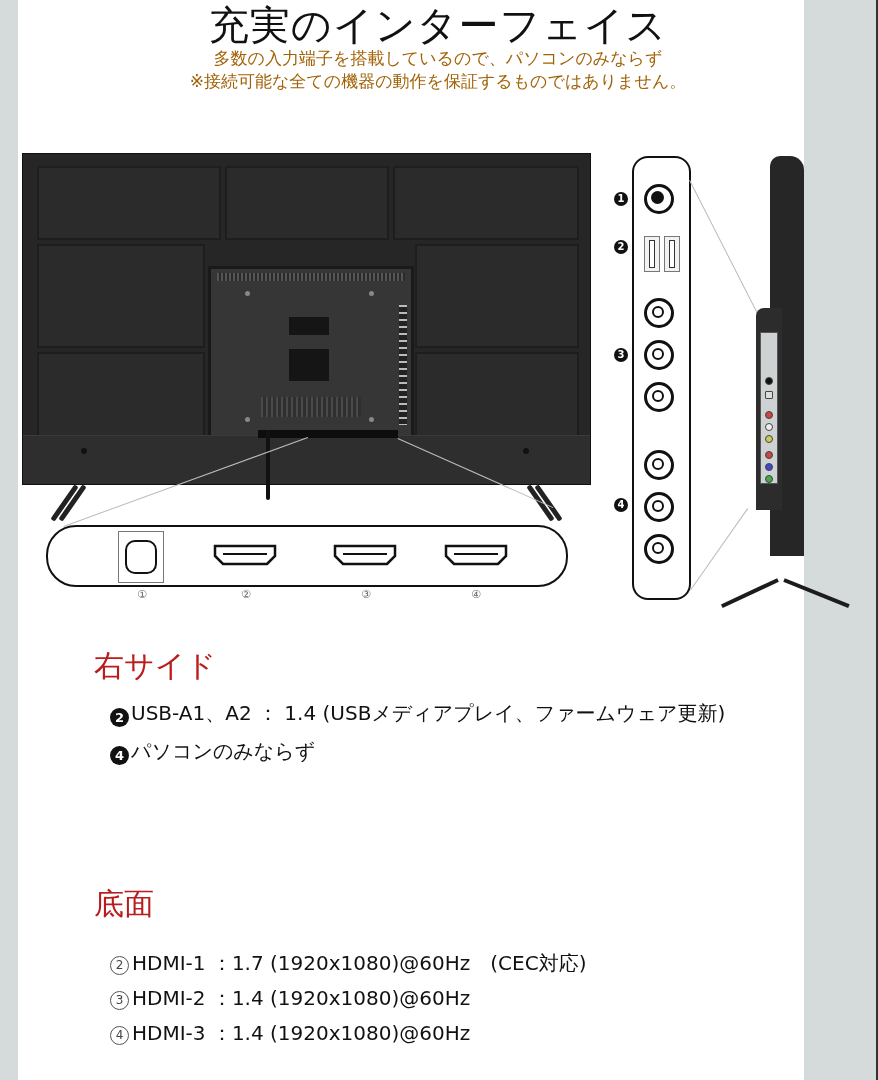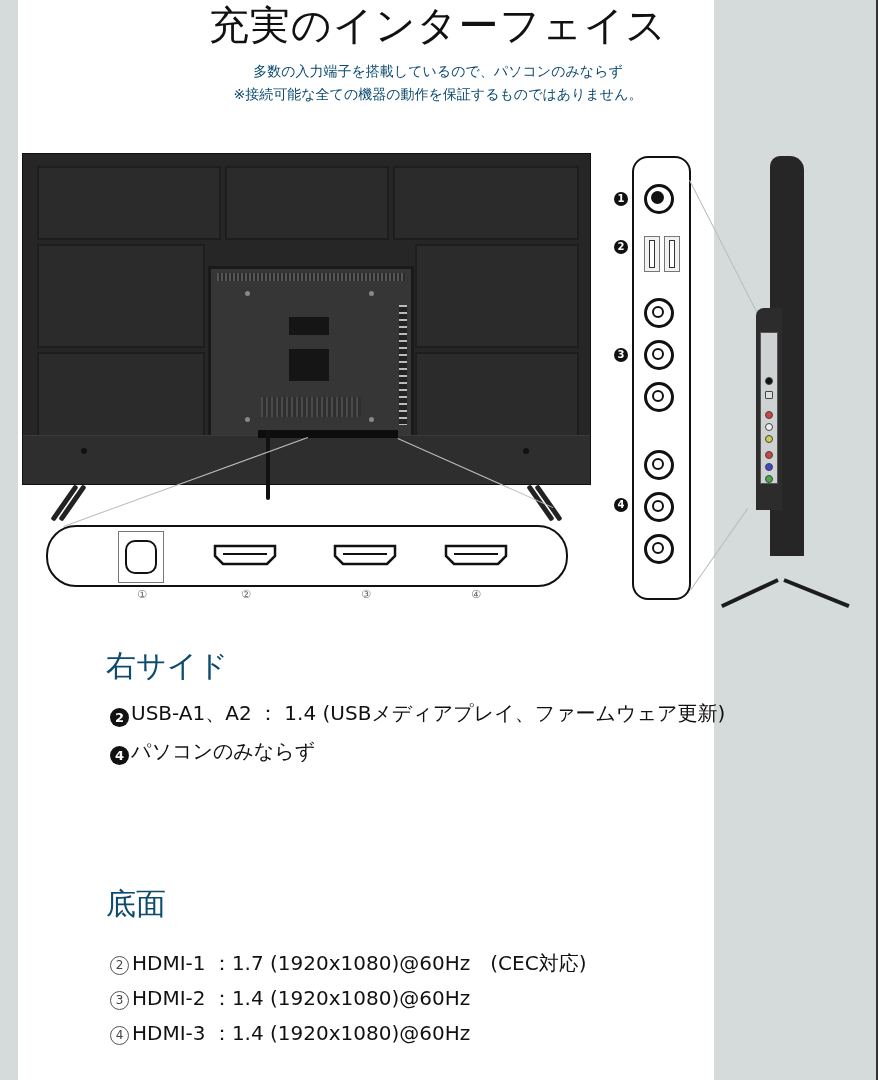--- a/index.html
+++ b/index.html
@@ -4,33 +4,33 @@
 <style>
   html, body { margin:0; padding:0; }
   body {
     width:878px; height:1080px; overflow:hidden;
     background:#d5dbdb;
     font-family:"DejaVu Sans","Liberation Sans",sans-serif;
     color:#111;
     position:relative;
   }
   .page {
-    position:absolute; left:18px; top:0; width:696px; height:1080px;
+    position:absolute; left:18px; top:0; width:786px; height:1080px;
     background:#ffffff;
   }
   .right-edge {
     position:absolute; right:0; top:0; width:2px; height:1080px; background:#333;
   }
   .title {
     position:absolute; left:0; top:2px; width:840px; text-align:center;
     font-size:40px; font-weight:400; letter-spacing:1px; line-height:46px; color:#111;
   }
   .desc {
-    position:absolute; left:0; top:60px; width:840px; text-align:center;
-    font-size:14px; line-height:23px; color:#0c4a6e;
+    position:absolute; left:0; top:47px; width:840px; text-align:center;
+    font-size:17px; line-height:23px; color:#a16207;
   }
   .desc div { white-space:nowrap; }
 
   
   .tv-back {
     position:absolute; left:4px; top:153px; width:567px; height:330px;
     background:#262626; border:1px solid #111;
   }
   .tv-panel { position:absolute; background:#2b2b2b; border:2px solid #1e1e1e; }
   .tv-center {
@@ -125,21 +125,21 @@
   }
   .tv-side .ports {
     position:absolute; left:-10px; top:176px; width:16px; height:150px;
     background:#cfd2d2; border:1px solid #555;
   }
   .tv-side .pdot { position:absolute; left:4px; width:6px; height:6px; border-radius:50%; border:1px solid #444; }
   .stand-l, .stand-r { position:absolute; height:4px; background:#1c1c1c; top:578px; }
 
   
   .h2 {
-    position:absolute; left:88px; font-size:30px; line-height:36px; font-weight:400; color:#0c4a6e;
+    position:absolute; left:76px; font-size:30px; line-height:36px; font-weight:400; color:#b91c1c;
   }
   .list { position:absolute; left:92px; font-size:20px; line-height:38px; color:#111; }
   .list div { white-space:nowrap; }
   .bullet-black {
     display:inline-block; width:19px; height:19px; border-radius:50%; background:#111; color:#fff;
     font-size:13px; font-weight:bold; line-height:19px; text-align:center; vertical-align:-2px;
     margin-right:2px;
   }
   .bullet-white {
     display:inline-block; width:17px; height:17px; border-radius:50%; border:1px solid #555; color:#444;

